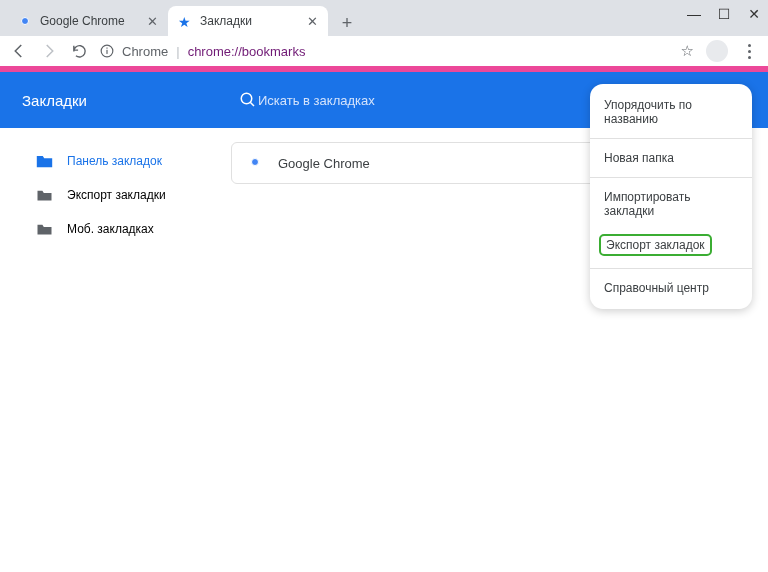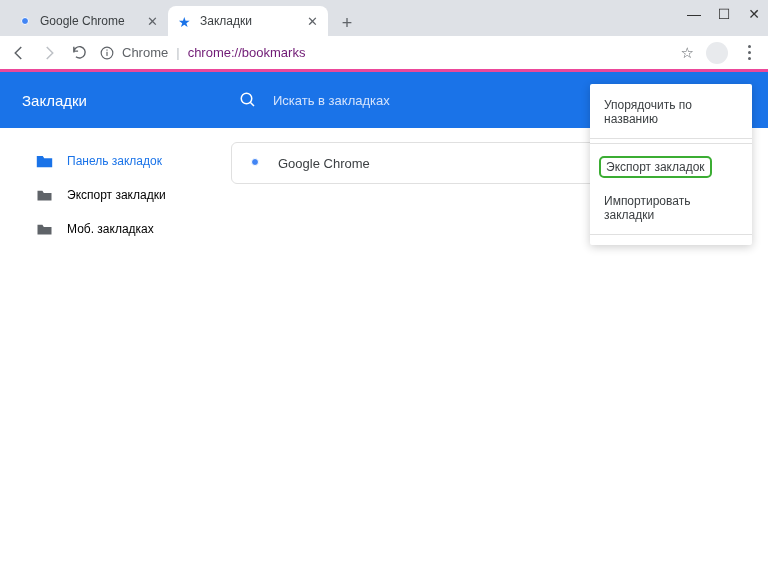--- a/index.html
+++ b/index.html
@@ -5,45 +5,45 @@
 *{margin:0;padding:0;box-sizing:border-box;font-family:"Segoe UI",Arial,sans-serif}
 body{width:768px;height:572px;background:#fff;overflow:hidden;position:relative}
 .window-controls{position:absolute;top:8px;right:8px;display:flex;gap:18px;z-index:10}
 .window-controls span{width:12px;height:12px;display:flex;align-items:center;justify-content:center;color:#333;font-size:14px;cursor:pointer}
 .tabs{display:flex;align-items:flex-end;height:36px;background:#dee1e6;padding-left:8px;padding-top:6px}
 .tab{display:flex;align-items:center;height:30px;padding:0 10px;border-radius:8px 8px 0 0;font-size:12px;color:#3c4043;gap:8px;min-width:160px;position:relative;cursor:pointer}
 .tab.active{background:#fff}
 .tab .favicon{width:14px;height:14px;flex-shrink:0}
 .tab .close{font-size:13px;color:#5f6368;margin-left:auto;cursor:pointer}
 .new-tab{width:26px;height:26px;display:flex;align-items:center;justify-content:center;color:#5f6368;font-size:18px;cursor:pointer;margin-left:6px}
-.addr-bar{height:36px;background:#fff;border-bottom:3px solid #ec4899;display:flex;align-items:center;padding:0 10px;gap:12px}
+.addr-bar{height:36px;background:#fff;border-bottom:6px solid #ec4899;display:flex;align-items:center;padding:0 10px;gap:12px}
 .nav-icon{width:18px;height:18px;color:#5f6368;cursor:pointer;display:flex;align-items:center;justify-content:center}
 .nav-icon.disabled{color:#bdc1c6;cursor:default}
 .addr-field{flex:1;display:flex;align-items:center;gap:8px;font-size:13px;color:#5f6368}
 .addr-prefix{color:#5f6368}
 .addr-sep{color:#bdc1c6}
 .addr-rest{color:#701a75}
 .addr-star{color:#5f6368;font-size:15px;cursor:pointer}
 .avatar{width:22px;height:22px;border-radius:50%;background:#e8eaed;cursor:pointer}
 .menu-dots{width:18px;display:flex;flex-direction:column;align-items:center;gap:3px;cursor:pointer}
 .menu-dots span{width:3px;height:3px;background:#5f6368;border-radius:50%}
 .app-header{height:56px;background:#1a73e8;display:flex;align-items:center;color:#fff}
 .app-title{width:225px;padding-left:22px;font-size:15px;font-weight:500}
-.search-area{flex:1;display:flex;align-items:center;gap:16px;padding-left:14px}
+.search-area{flex:1;display:flex;align-items:center;gap:1px;padding-left:14px}
 .search-icon{color:#fff;width:18px;height:18px}
 .search-text{color:#d4e3fc;font-size:13px}
 .content{display:flex;height:calc(100% - 128px);background:#fff}
 .sidebar{width:225px;padding:16px 0}
 .side-item{display:flex;align-items:flex-end;gap:14px;padding:10px 0 10px 36px;font-size:12px;cursor:pointer}
 .side-item.active{color:#1a73e8}
 .side-item .folder{width:17px;height:14px}
 .main{flex:1;padding:14px 18px 0 6px}
 .bm-card{background:#fff;border:1px solid #e0e0e0;border-radius:6px;padding:12px 16px;display:flex;align-items:center;gap:14px;font-size:13px;color:#3c4043;cursor:pointer}
 .bm-card .favicon{width:16px;height:16px}
-.context-menu{position:absolute;top:84px;right:16px;width:162px;background:#fff;box-shadow:0 2px 10px rgba(0,0,0,0.2);border-radius:2px;padding:6px 0;z-index:100;font-size:12px;color:#3c4043}
+.context-menu{position:absolute;top:84px;right:16px;width:162px;background:#fff;box-shadow:0 2px 10px rgba(0,0,0,0.2);border-radius:13px;padding:6px 0;z-index:100;font-size:12px;color:#3c4043}
 .menu-item{padding:8px 14px;cursor:pointer}
 .menu-divider{height:1px;background:#e0e0e0;margin:4px 0}
 .menu-item.highlight{position:relative}
 .menu-item.highlight span{border:2.5px solid #3bad33;border-radius:5px;padding:2px 5px;display:inline-block;margin-left:-5px}
 .chrome-ico{position:relative;width:14px;height:14px;border-radius:50%;background:conic-gradient(#ea4335 0 120deg,#4caf50 120deg 240deg,#fbbc05 240deg 360deg)}
 .chrome-ico::after{content:"";position:absolute;top:3px;left:3px;width:8px;height:8px;border-radius:50%;background:#4285f4;border:1.5px solid #fff;box-sizing:border-box}
 .folder-svg{fill:#5f6368}
 .active .folder-svg{fill:#1a73e8}
 </style>
 </head>
@@ -140,17 +140,19 @@
     <div class="bm-card">
       <span class="favicon"><span class="chrome-ico" style="width:16px;height:16px"></span></span>
       <span>Google Chrome</span>
     </div>
   </div>
 </div>
 
 <div class="context-menu">
   <div class="menu-item">Упорядочить по названию</div>
   <div class="menu-divider"></div>
+  <div class="menu-item">Новая папка</div>
   <div class="menu-divider"></div>
+  <div class="menu-item">Импортировать закладки</div>
   <div class="menu-item highlight"><span>Экспорт закладок</span></div>
-  <div class="menu-item">Импортировать закладки</div>
   <div class="menu-divider"></div>
+  <div class="menu-item">Справочный центр</div>
 </div>
 
 </body></html>

